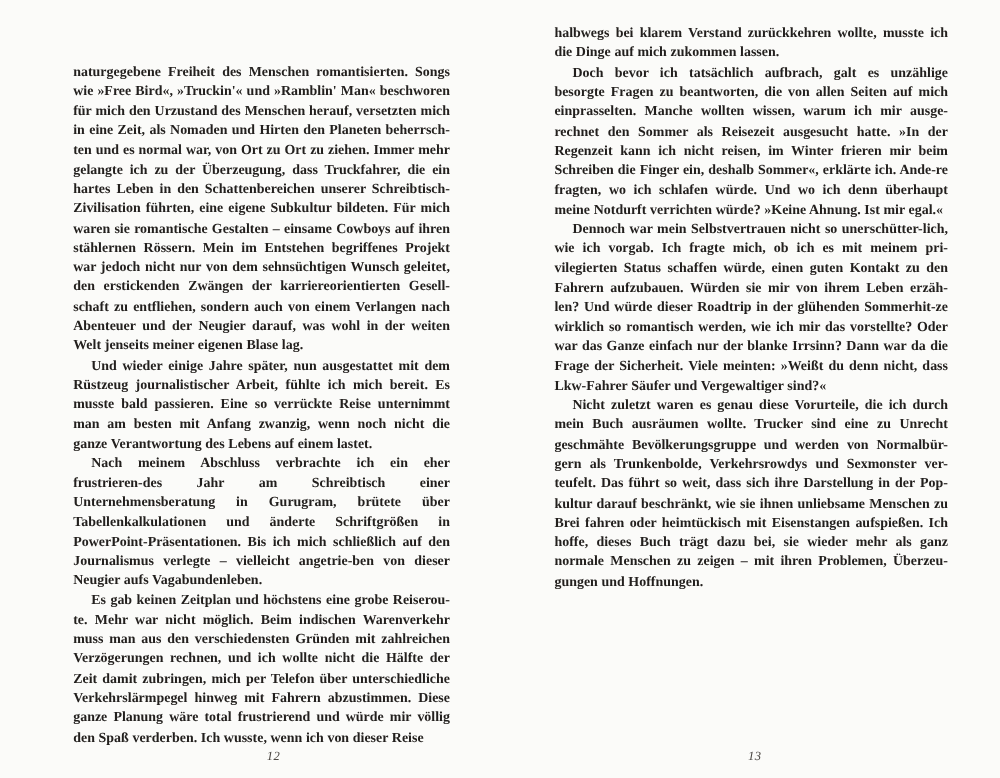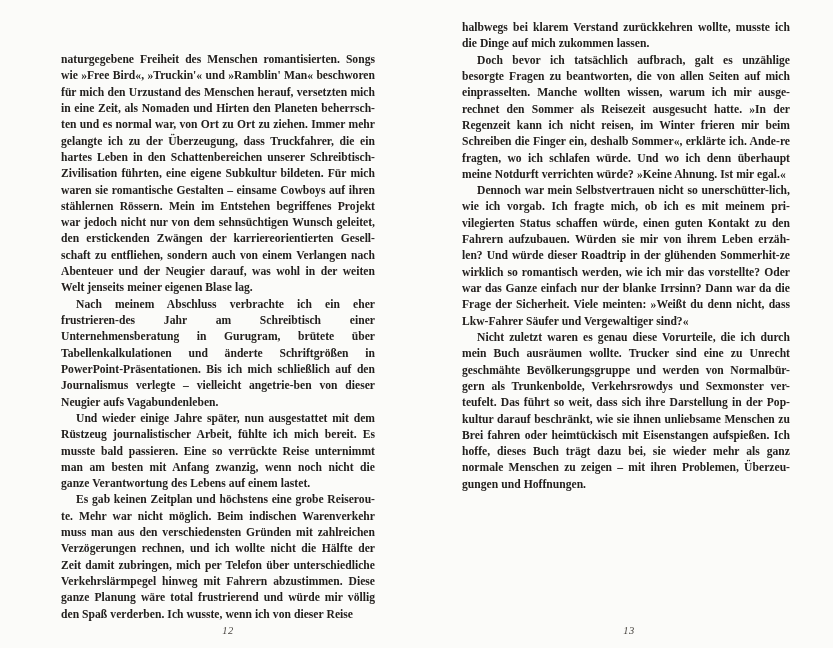--- a/index.html
+++ b/index.html
@@ -67,22 +67,22 @@
   .page-right .folio { padding-left: 4px; }
 </style>
 </head>
 <body>
 
 <div class="spread">
 
   <div class="page page-left">
     <div class="textblock">
       <p>naturgegebene Freiheit des Menschen romantisierten. Songs wie »Free Bird«, »Truckin'« und »Ramblin' Man« beschworen für mich den Urzustand des Menschen herauf, versetzten mich in eine Zeit, als Nomaden und Hirten den Planeten beherrsch-ten und es normal war, von Ort zu Ort zu ziehen. Immer mehr gelangte ich zu der Überzeugung, dass Truckfahrer, die ein hartes Leben in den Schattenbereichen unserer Schreibtisch-Zivilisation führten, eine eigene Subkultur bildeten. Für mich waren sie romantische Gestalten – einsame Cowboys auf ihren stählernen Rössern. Mein im Entstehen begriffenes Projekt war jedoch nicht nur von dem sehnsüchtigen Wunsch geleitet, den erstickenden Zwängen der karriereorientierten Gesell-schaft zu entfliehen, sondern auch von einem Verlangen nach Abenteuer und der Neugier darauf, was wohl in der weiten Welt jenseits meiner eigenen Blase lag.</p>
+      <p class="indent">Und wieder einige Jahre später, nun ausgestattet mit dem Rüstzeug journalistischer Arbeit, fühlte ich mich bereit. Es musste bald passieren. Eine so verrückte Reise unternimmt man am besten mit Anfang zwanzig, wenn noch nicht die ganze Verantwortung des Lebens auf einem lastet.</p>
       <p class="indent">Nach meinem Abschluss verbrachte ich ein eher frustrieren-des Jahr am Schreibtisch einer Unternehmensberatung in Gurugram, brütete über Tabellenkalkulationen und änderte Schriftgrößen in PowerPoint-Präsentationen. Bis ich mich schließlich auf den Journalismus verlegte – vielleicht angetrie-ben von dieser Neugier aufs Vagabundenleben.</p>
-      <p class="indent">Und wieder einige Jahre später, nun ausgestattet mit dem Rüstzeug journalistischer Arbeit, fühlte ich mich bereit. Es musste bald passieren. Eine so verrückte Reise unternimmt man am besten mit Anfang zwanzig, wenn noch nicht die ganze Verantwortung des Lebens auf einem lastet.</p>
       <p class="indent">Es gab keinen Zeitplan und höchstens eine grobe Reiserou-te. Mehr war nicht möglich. Beim indischen Warenverkehr muss man aus den verschiedensten Gründen mit zahlreichen Verzögerungen rechnen, und ich wollte nicht die Hälfte der Zeit damit zubringen, mich per Telefon über unterschiedliche Verkehrslärmpegel hinweg mit Fahrern abzustimmen. Diese ganze Planung wäre total frustrierend und würde mir völlig den Spaß verderben. Ich wusste, wenn ich von dieser Reise</p>
     </div>
     <div class="folio">12</div>
   </div>
 
   <div class="page page-right">
     <div class="textblock">
       <p>halbwegs bei klarem Verstand zurückkehren wollte, musste ich die Dinge auf mich zukommen lassen.</p>
       <p class="indent">Doch bevor ich tatsächlich aufbrach, galt es unzählige besorgte Fragen zu beantworten, die von allen Seiten auf mich einprasselten. Manche wollten wissen, warum ich mir ausge-rechnet den Sommer als Reisezeit ausgesucht hatte. »In der Regenzeit kann ich nicht reisen, im Winter frieren mir beim Schreiben die Finger ein, deshalb Sommer«, erklärte ich. Ande-re fragten, wo ich schlafen würde. Und wo ich denn überhaupt meine Notdurft verrichten würde? »Keine Ahnung. Ist mir egal.«</p>
       <p class="indent">Dennoch war mein Selbstvertrauen nicht so unerschütter-lich, wie ich vorgab. Ich fragte mich, ob ich es mit meinem pri-vilegierten Status schaffen würde, einen guten Kontakt zu den Fahrern aufzubauen. Würden sie mir von ihrem Leben erzäh-len? Und würde dieser Roadtrip in der glühenden Sommerhit-ze wirklich so romantisch werden, wie ich mir das vorstellte? Oder war das Ganze einfach nur der blanke Irrsinn? Dann war da die Frage der Sicherheit. Viele meinten: »Weißt du denn nicht, dass Lkw-Fahrer Säufer und Vergewaltiger sind?«</p>

